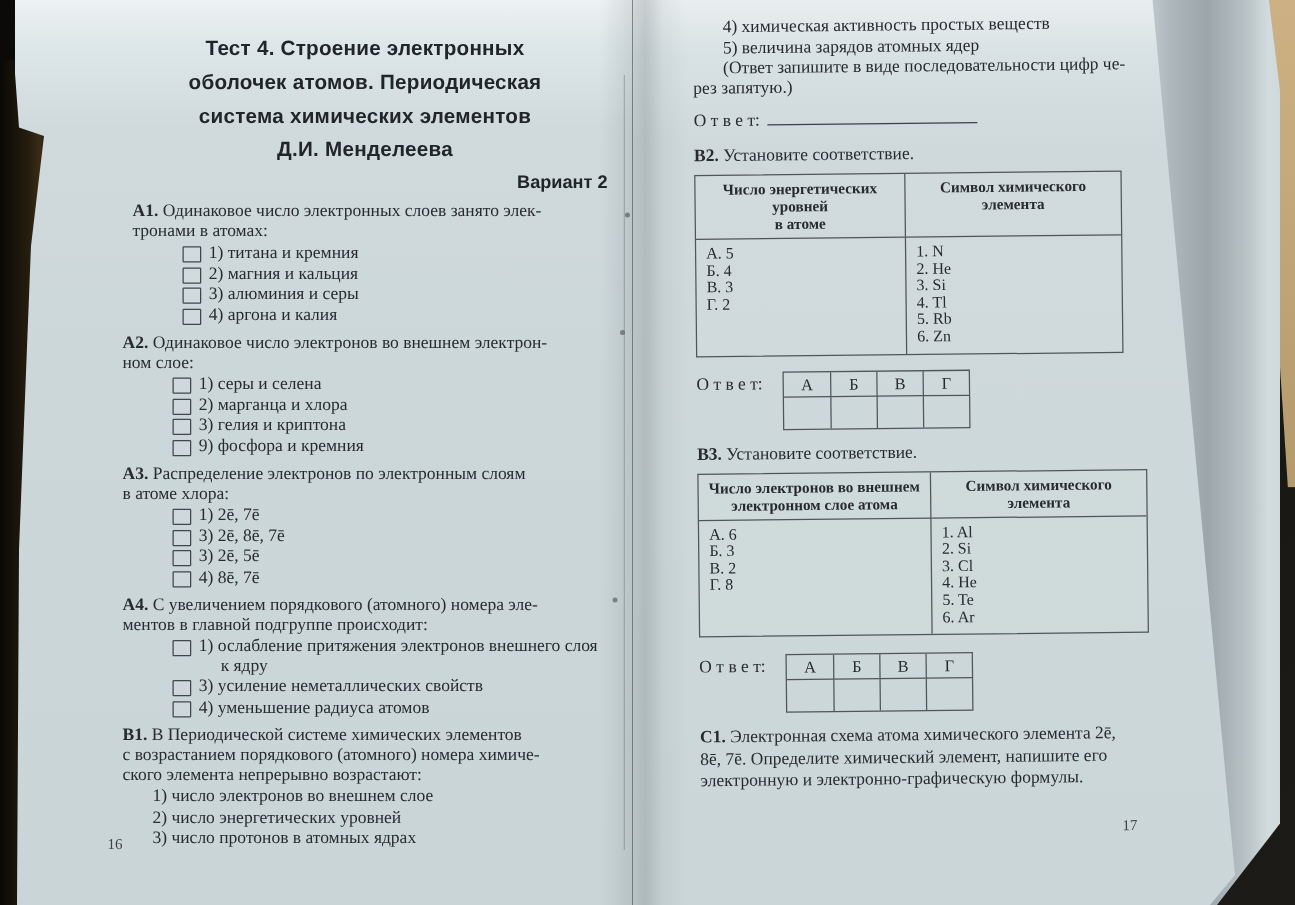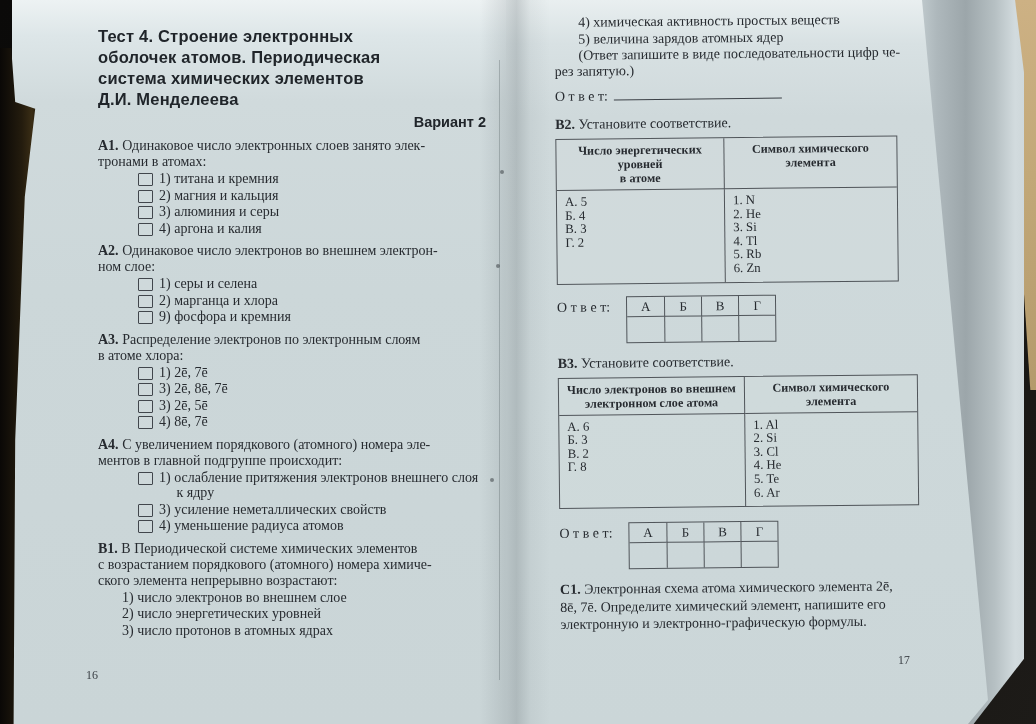--- a/index.html
+++ b/index.html
@@ -24,22 +24,22 @@
   .page-right{left:506px;width:486px;
         background:linear-gradient(180deg,#e9efF0 0%,#d8e1e3 6%,#cfd9db 16%,#cdd8da 55%,#cbd6d8 100%);
         clip-path:polygon(0 0,416px 0,482px 700px,462px 724px,0 724px);}
   .gutter{position:absolute;left:480px;top:0;width:70px;height:724px;pointer-events:none;
         background:linear-gradient(90deg,rgba(70,80,85,0) 0%,rgba(70,80,85,0.14) 38%,rgba(60,70,75,0.20) 52%,rgba(70,80,85,0.06) 72%,rgba(70,80,85,0) 100%);}
   .crease{position:absolute;left:499px;top:60px;width:1px;height:620px;background:rgba(90,100,104,0.35);}
 
   .content-l{position:absolute;left:86px;top:26px;width:388px;}
   .content-r{position:absolute;left:48px;top:14px;width:372px;transform:rotate(-0.6deg);transform-origin:0 0;}
 
-  .title{font-family:"Liberation Sans",sans-serif;font-weight:bold;font-size:16.5px;line-height:21px;
-         text-align:left;white-space:pre-line;color:#20252a;letter-spacing:.2px;}
+  .title{font-family:"Liberation Sans",sans-serif;font-weight:bold;font-size:16.5px;line-height:27px;
+         text-align:center;white-space:pre-line;color:#20252a;letter-spacing:.2px;}
   .variant{font-family:"Liberation Sans",sans-serif;font-weight:bold;font-size:14.5px;margin-top:4px;
          text-align:right;color:#20252a;}
   .q{margin-top:7px;font-size:14px;line-height:16px;}
   .stem{white-space:pre-line;}
   .qlabel{font-weight:bold;}
   .opt{display:flex;align-items:flex-start;line-height:15.5px;margin-top:1px;padding-left:40px;}
   .cb{flex:0 0 auto;width:13px;height:11px;border:1.3px solid #41464c;border-radius:1px;margin:2px 6px 0 0;background:rgba(255,255,255,0.06);}
   .otext{white-space:pre-wrap;}
   .plain-opts .opt{padding-left:24px;}
   .note{white-space:pre-line;text-indent:24px;margin-top:1px;}
@@ -177,21 +177,21 @@
 
   <div class="page page-left">
     <div class="content-l">
 
       <div class="title">Тест 4. Строение электронных
 оболочек атомов. Периодическая
 система химических элементов
 Д.И. Менделеева</div>
       <div class="variant">Вариант 2</div>
 
-      <div class="q" style="margin-top:8px;">
+      <div class="q" style="margin-top:8px;margin-left:8px;">
         <div class="stem"><span class="qlabel">А1.</span> <span>Одинаковое число электронных слоев занято элек-
 тронами в атомах:</span></div>
         <div class="opt">
             <span class="cb"></span>
             <span class="otext">1) титана и кремния</span>
           </div>
         <div class="opt">
             <span class="cb"></span>
             <span class="otext">2) магния и кальция</span>
           </div>
@@ -208,20 +208,24 @@
       <div class="q">
         <div class="stem"><span class="qlabel">А2.</span> <span>Одинаковое число электронов во внешнем электрон-
 ном слое:</span></div>
         <div class="opt">
             <span class="cb"></span>
             <span class="otext">1) серы и селена</span>
           </div>
         <div class="opt">
             <span class="cb"></span>
             <span class="otext">2) марганца и хлора</span>
+          </div>
+        <div class="opt">
+            <span class="cb"></span>
+            <span class="otext">3) гелия и криптона</span>
           </div>
         <div class="opt">
             <span class="cb"></span>
             <span class="otext">9) фосфора и кремния</span>
           </div>
       </div>
 
       <div class="q">
         <div class="stem"><span class="qlabel">А3.</span> <span>Распределение электронов по электронным слоям
 в атоме хлора:</span></div>

